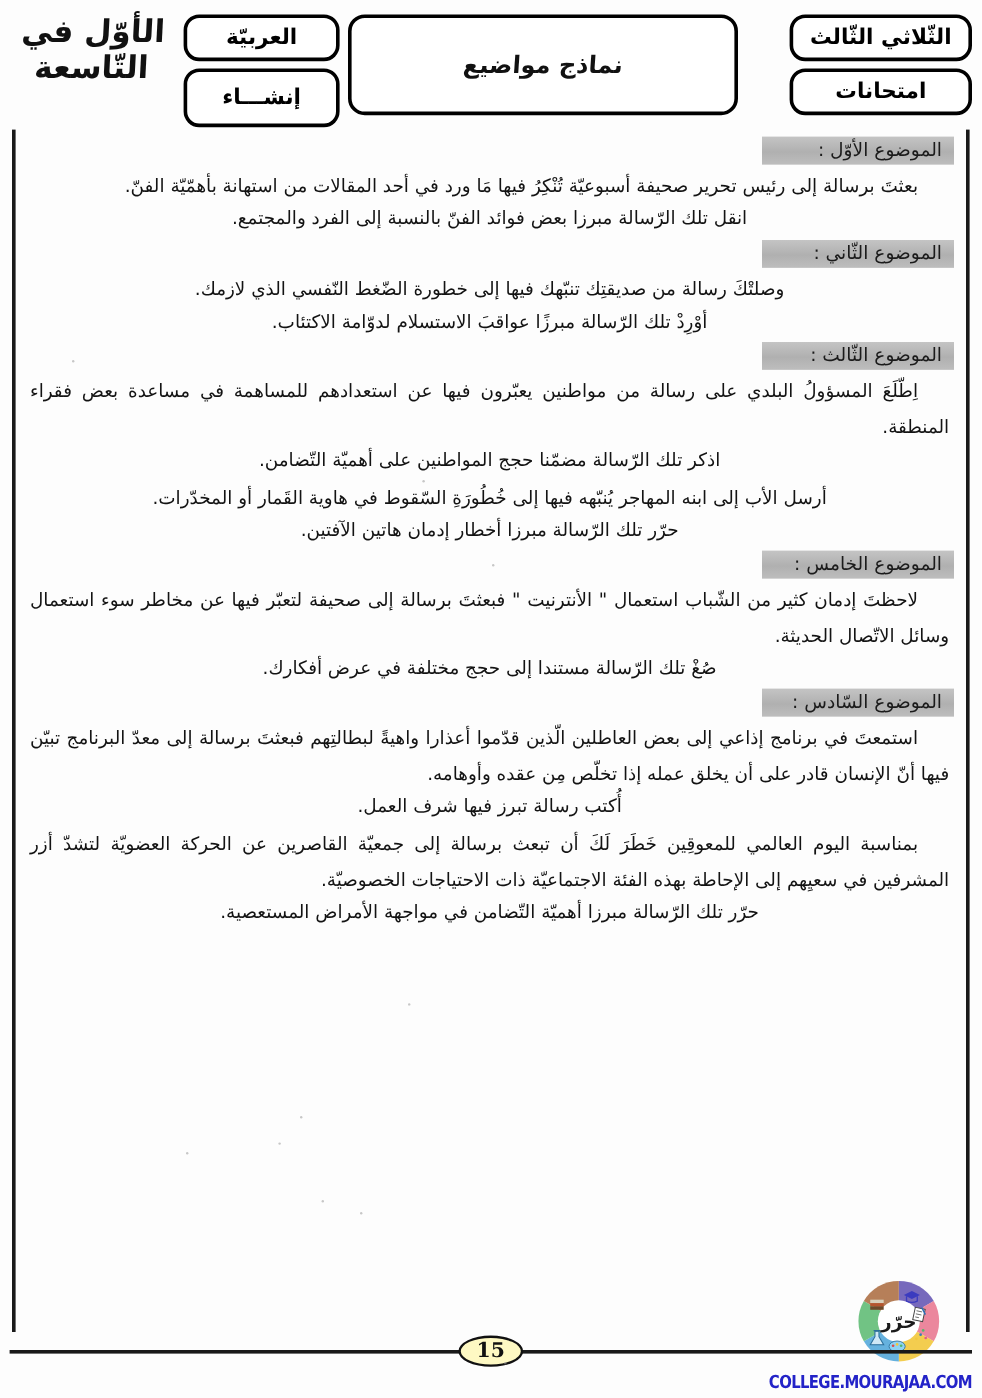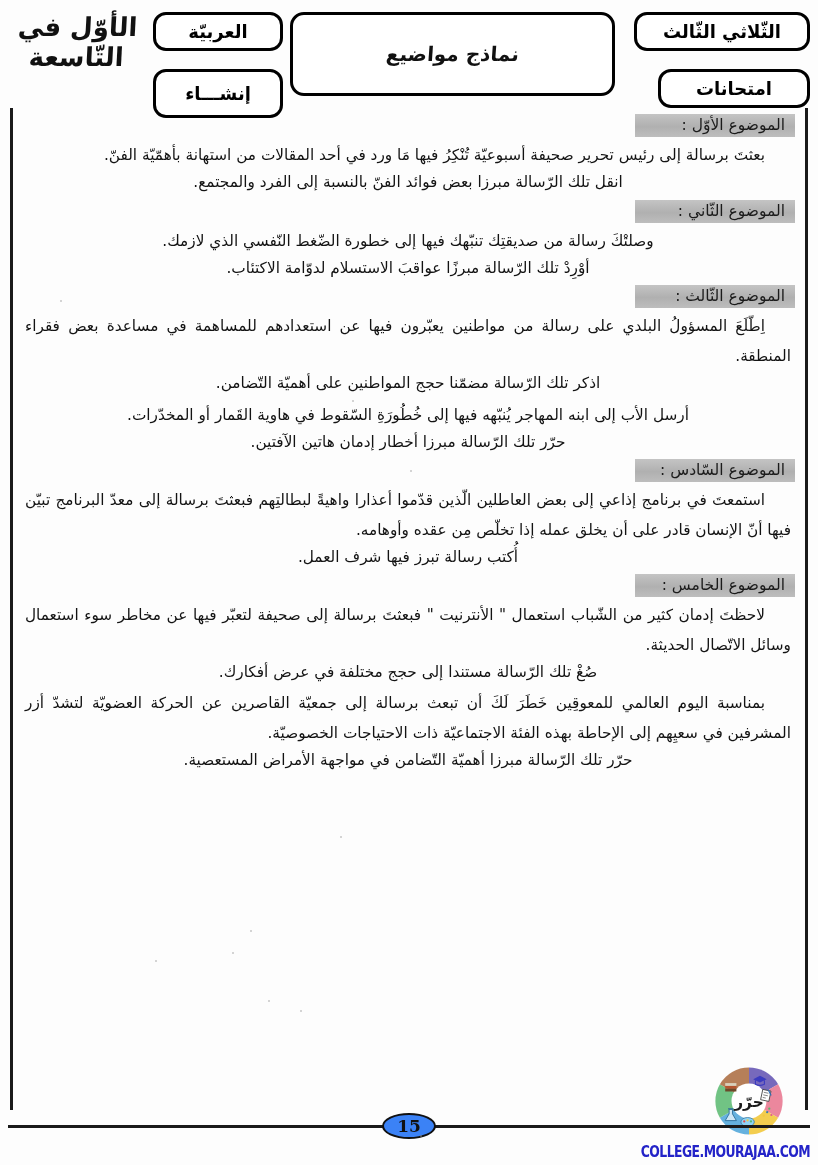--- a/index.html
+++ b/index.html
@@ -47,38 +47,38 @@
     font-weight: 700;
     letter-spacing: -0.5px;
     transform: skewX(-3deg);
   }
   .title-block .l1 { display:block; }
   .title-block .l2 { display:block; margin-top:3px; }
 
   .pill-col {
     display: flex;
     flex-direction: column;
-    gap: 18px;
+    gap: 6px;
     flex: 0 0 auto;
   }
   .pill {
     border: 3.2px solid #000;
     border-radius: 13px;
     background: #fff;
     display: flex;
     align-items: center;
     justify-content: center;
     font-weight: 700;
     color: #000;
     font-size: 17px;
     box-sizing: border-box;
   }
   .pill.subject  { width: 130px; height: 39px; font-size: 18px; }
   .pill.kind     { width: 130px; height: 49px; font-size: 18px; letter-spacing: 2px; }
-  .pill.trimester{ width: 176px; height: 39px; font-size: 18px; }
+  .pill.trimester{ width: 152px; height: 39px; font-size: 18px; }
   .pill.exams    { width: 152px; height: 39px; font-size: 18px; margin-left: 36px; }
 
   .center-box {
     flex: 1 1 auto;
     height: 84px;
     border: 3.2px solid #000;
     border-radius: 14px;
     background: #fff;
     display: flex;
     align-items: center;
@@ -176,21 +176,21 @@
   }
   .page-num {
     position: absolute;
     left: 50%;
     top: 0;
     transform: translateX(-50%);
     width: 54px;
     height: 26px;
     border: 2.4px solid #111;
     border-radius: 50%;
-    background: #3b82f6;
+    background: #fef9c3;
     display: flex;
     align-items: center;
     justify-content: center;
     font-family: "DejaVu Serif", serif;
     font-size: 17px;
     font-weight: 700;
     color: #111;
     box-sizing: border-box;
   }
 
@@ -282,35 +282,35 @@
 
     <div class="topic">
       <div class="topic-body">
         <span class="line-center">أرسل الأب إلى ابنه المهاجر يُنبّهه فيها إلى خُطُورَةِ السّقوط في هاوية القَمار أو المخدّرات.</span>
         <span class="prompt-line">حرّر تلك الرّسالة مبرزا أخطار إدمان هاتين الآفتين.</span>
       </div>
     </div>
 
     <div class="topic">
       <div class="topic-head-row">
+        <span class="topic-head">الموضوع الخامس :</span>
+      </div>
+      <div class="topic-body">
+        <span class="line-indent">لاحظتَ إدمان كثير من الشّباب استعمال " الأنترنيت " فبعثتَ برسالة إلى صحيفة لتعبّر فيها عن مخاطر سوء استعمال وسائل الاتّصال الحديثة.</span>
+        <span class="prompt-line">صُغْ تلك الرّسالة مستندا إلى حجج مختلفة في عرض أفكارك.</span>
+      </div>
+    </div>
+
+    <div class="topic">
+      <div class="topic-head-row">
         <span class="topic-head">الموضوع السّادس :</span>
       </div>
       <div class="topic-body">
         <span class="line-indent">استمعتَ في برنامج إذاعي إلى بعض العاطلين الّذين قدّموا أعذارا واهيةً لبطالتِهم فبعثتَ برسالة إلى معدّ البرنامج تبيّن فيها أنّ الإنسان قادر على أن يخلق عمله إذا تخلّص مِن عقده وأوهامه.</span>
         <span class="prompt-line">أُكتب رسالة تبرز فيها شرف العمل.</span>
-      </div>
-    </div>
-
-    <div class="topic">
-      <div class="topic-head-row">
-        <span class="topic-head">الموضوع الخامس :</span>
-      </div>
-      <div class="topic-body">
-        <span class="line-indent">لاحظتَ إدمان كثير من الشّباب استعمال " الأنترنيت " فبعثتَ برسالة إلى صحيفة لتعبّر فيها عن مخاطر سوء استعمال وسائل الاتّصال الحديثة.</span>
-        <span class="prompt-line">صُغْ تلك الرّسالة مستندا إلى حجج مختلفة في عرض أفكارك.</span>
       </div>
     </div>
 
     <div class="topic">
       <div class="topic-body">
         <span class="line-indent">بمناسبة اليوم العالمي للمعوقِين خَطَرَ لَكَ أن تبعث برسالة إلى جمعيّة القاصرين عن الحركة العضويّة لتشدّ أزر المشرفين في سعيِهم إلى الإحاطة بهذه الفئة الاجتماعيّة ذات الاحتياجات الخصوصيّة.</span>
         <span class="prompt-line">حرّر تلك الرّسالة مبرزا أهميّة التّضامن في مواجهة الأمراض المستعصية.</span>
       </div>
     </div>
 

